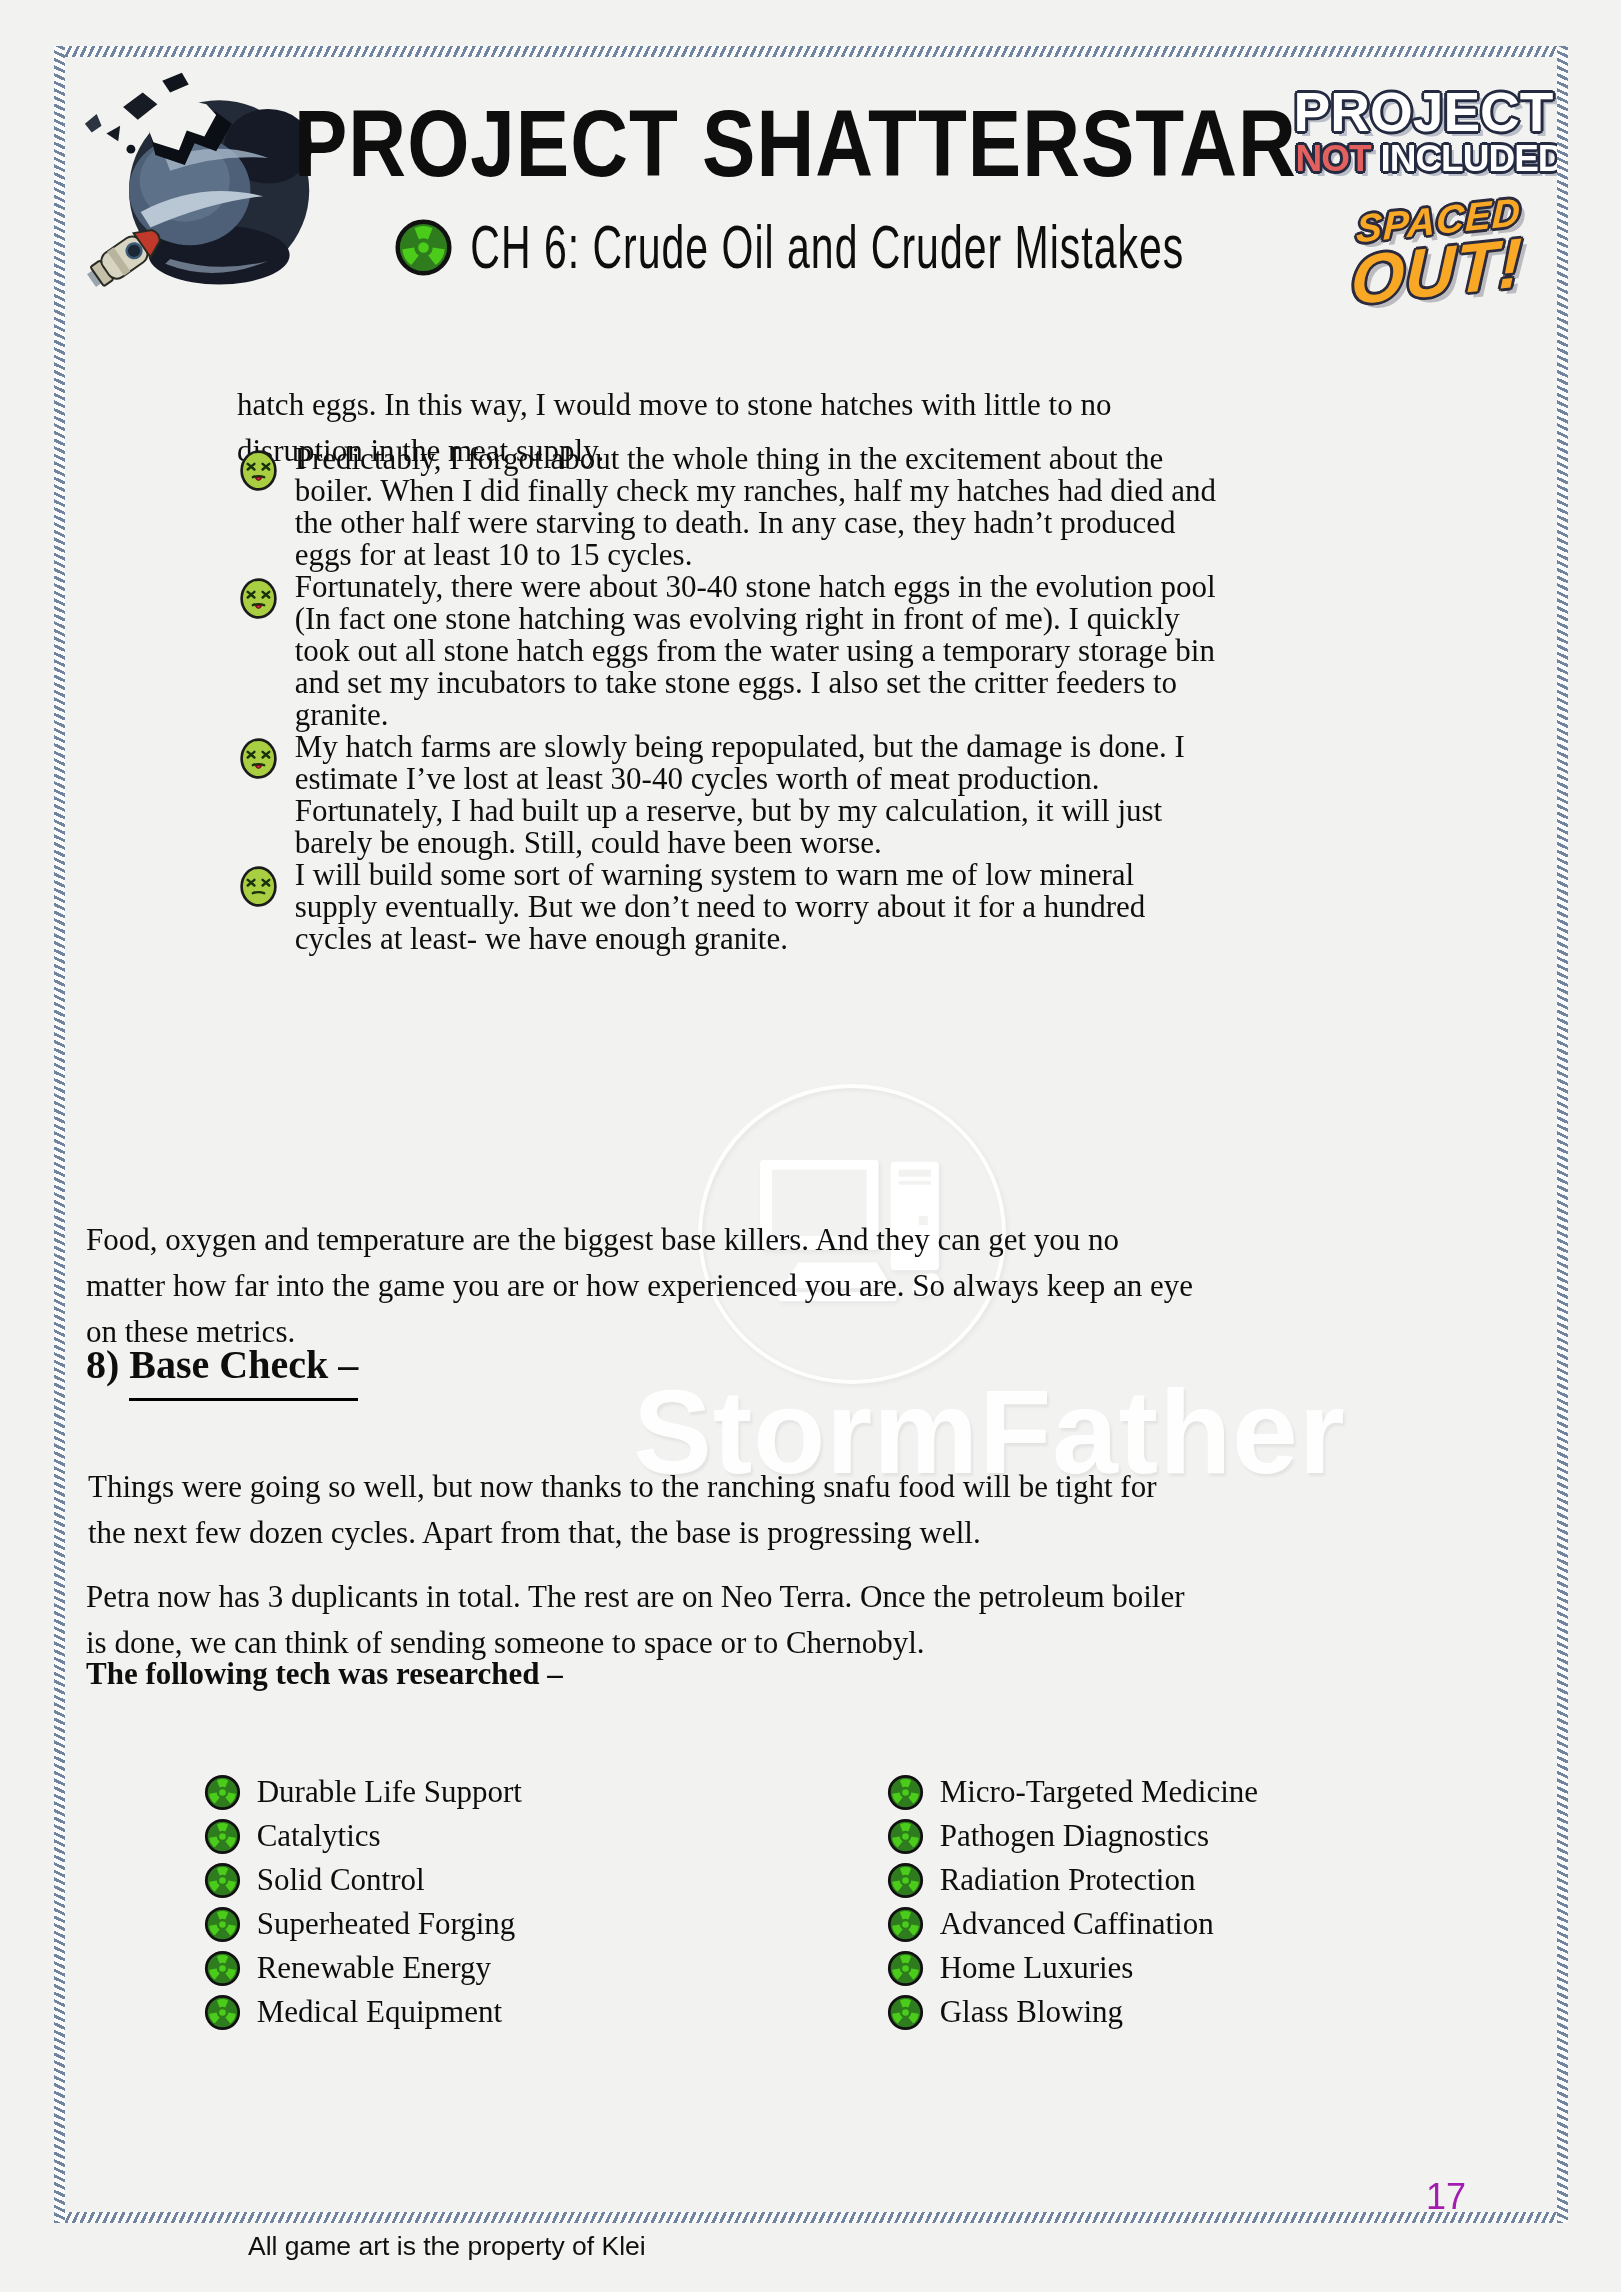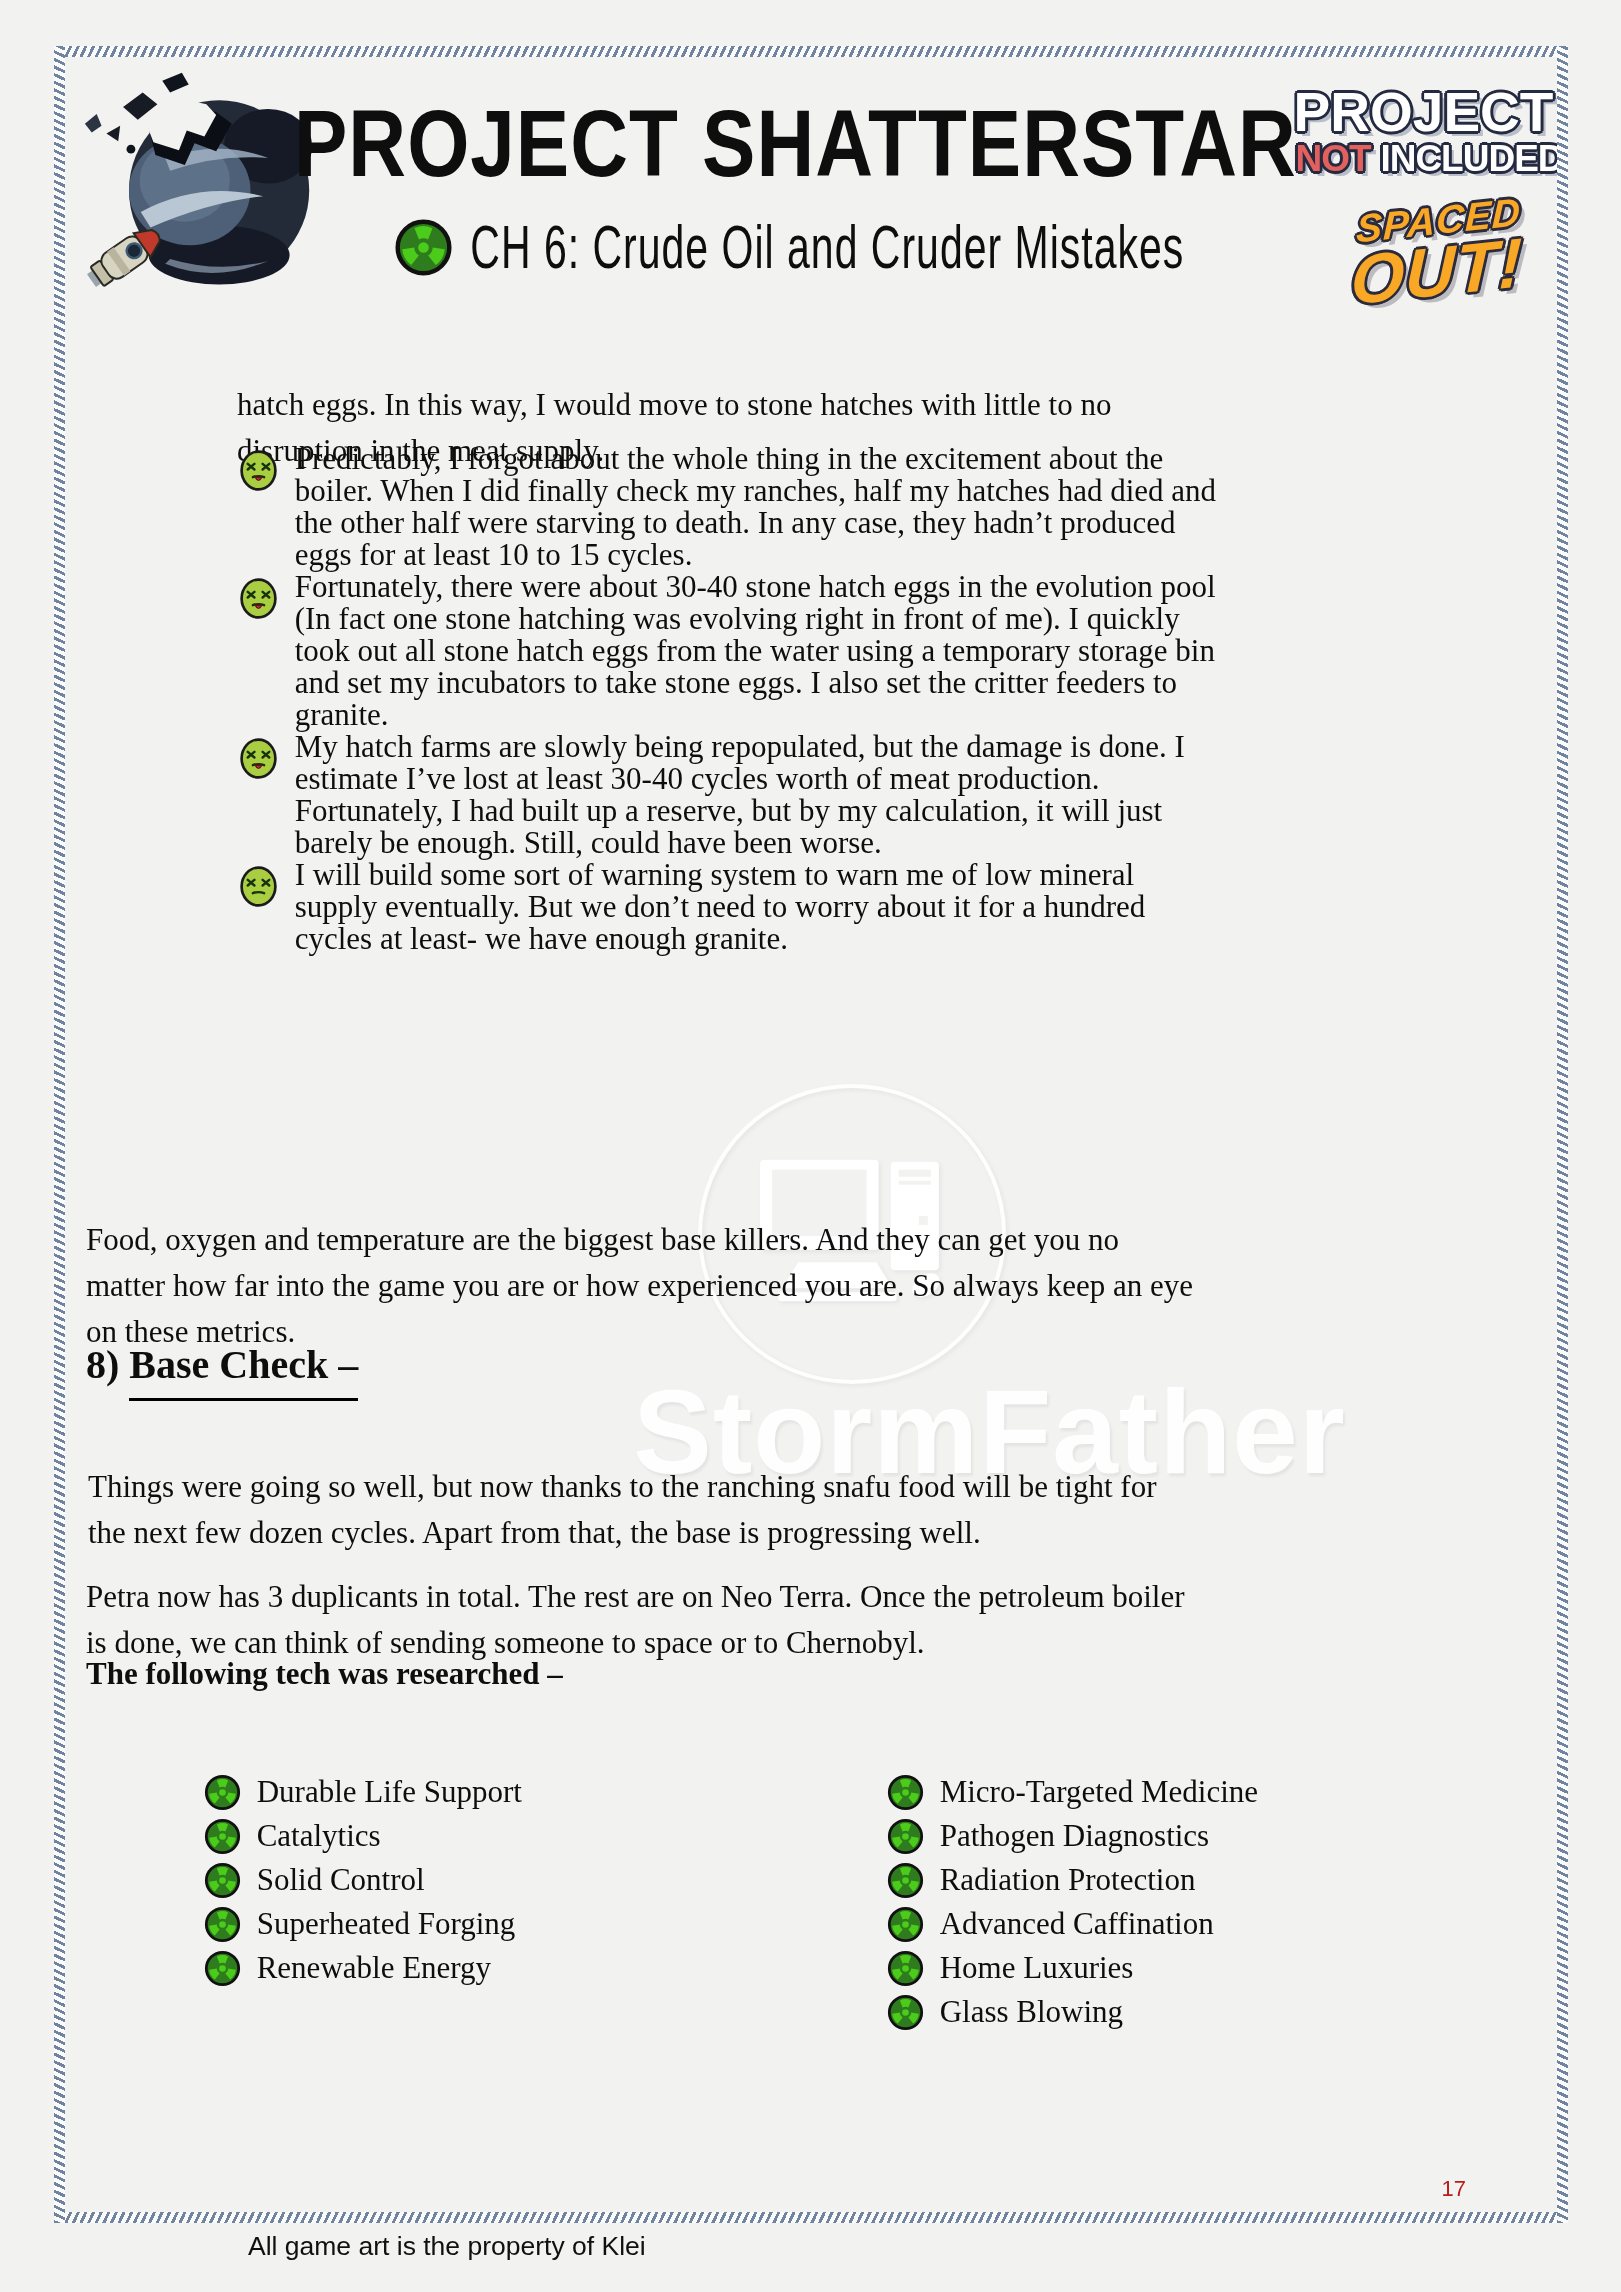--- a/index.html
+++ b/index.html
@@ -64,21 +64,21 @@
   .p2{left:86px;top:1543px;width:1122px;}
   .tech-heading{position:absolute;left:86px;top:1656px;z-index:2;font-weight:700;font-size:31px;}
   .tech-wrap{position:absolute;left:196px;top:1762px;display:flex;gap:211px;z-index:2;}
   .tech-list{list-style:none;margin:8px;padding:0;}
   .tech-list.left{width:456px;}
   .tech-list li{display:flex;align-items:center;gap:15.7px;height:44px;font-size:31px;}
   .t-icon{flex:0 0 37px;}
 
   
   .page-number{position:absolute;left:1392px;top:2176px;width:74px;text-align:right;z-index:4;
-    font-family:"Liberation Sans",sans-serif;font-size:22px;color:#b91c1c;}
+    font-family:"Liberation Sans",sans-serif;font-size:36px;color:#a21caf;}
   .footer-note{position:absolute;left:248px;top:2231px;z-index:4;
     font-family:"Liberation Sans",sans-serif;font-size:26.5px;color:#101010;}
 </style>
 </head>
 <body>
 
 <div class="b-strip b-top"></div>
 <div class="b-strip b-bottom"></div>
 <div class="b-strip b-left"></div>
 <div class="b-strip b-right"></div>
@@ -268,20 +268,32 @@
           <circle cx="20" cy="20" r="17.5" fill="#2e7c1e" stroke="#111" stroke-width="3"></circle>
           <g fill="#4bcb1a">
             <path d="M16.9 14.6 A6.3 6.3 0 0 1 23.1 14.6 L26.1 6.9 A14.5 14.5 0 0 0 13.9 6.9 Z"></path>
             <path d="M16.9 14.6 A6.3 6.3 0 0 1 23.1 14.6 L26.1 6.9 A14.5 14.5 0 0 0 13.9 6.9 Z" transform="rotate(120 20 20)"></path>
             <path d="M16.9 14.6 A6.3 6.3 0 0 1 23.1 14.6 L26.1 6.9 A14.5 14.5 0 0 0 13.9 6.9 Z" transform="rotate(240 20 20)"></path>
             <circle cx="20" cy="20" r="3.6"></circle>
           </g>
         </svg>
       <span>Renewable Energy</span>
     </li>
+    <li>
+      <svg class="t-icon" width="37" height="37" viewBox="0 0 40 40">
+          <circle cx="20" cy="20" r="17.5" fill="#2e7c1e" stroke="#111" stroke-width="3"></circle>
+          <g fill="#4bcb1a">
+            <path d="M16.9 14.6 A6.3 6.3 0 0 1 23.1 14.6 L26.1 6.9 A14.5 14.5 0 0 0 13.9 6.9 Z"></path>
+            <path d="M16.9 14.6 A6.3 6.3 0 0 1 23.1 14.6 L26.1 6.9 A14.5 14.5 0 0 0 13.9 6.9 Z" transform="rotate(120 20 20)"></path>
+            <path d="M16.9 14.6 A6.3 6.3 0 0 1 23.1 14.6 L26.1 6.9 A14.5 14.5 0 0 0 13.9 6.9 Z" transform="rotate(240 20 20)"></path>
+            <circle cx="20" cy="20" r="3.6"></circle>
+          </g>
+        </svg>
+      <span>Medical Equipment</span>
+    </li>
   </ul>
   <ul class="tech-list right">
     <li>
       <svg class="t-icon" width="37" height="37" viewBox="0 0 40 40">
           <circle cx="20" cy="20" r="17.5" fill="#2e7c1e" stroke="#111" stroke-width="3"></circle>
           <g fill="#4bcb1a">
             <path d="M16.9 14.6 A6.3 6.3 0 0 1 23.1 14.6 L26.1 6.9 A14.5 14.5 0 0 0 13.9 6.9 Z"></path>
             <path d="M16.9 14.6 A6.3 6.3 0 0 1 23.1 14.6 L26.1 6.9 A14.5 14.5 0 0 0 13.9 6.9 Z" transform="rotate(120 20 20)"></path>
             <path d="M16.9 14.6 A6.3 6.3 0 0 1 23.1 14.6 L26.1 6.9 A14.5 14.5 0 0 0 13.9 6.9 Z" transform="rotate(240 20 20)"></path>
             <circle cx="20" cy="20" r="3.6"></circle>

